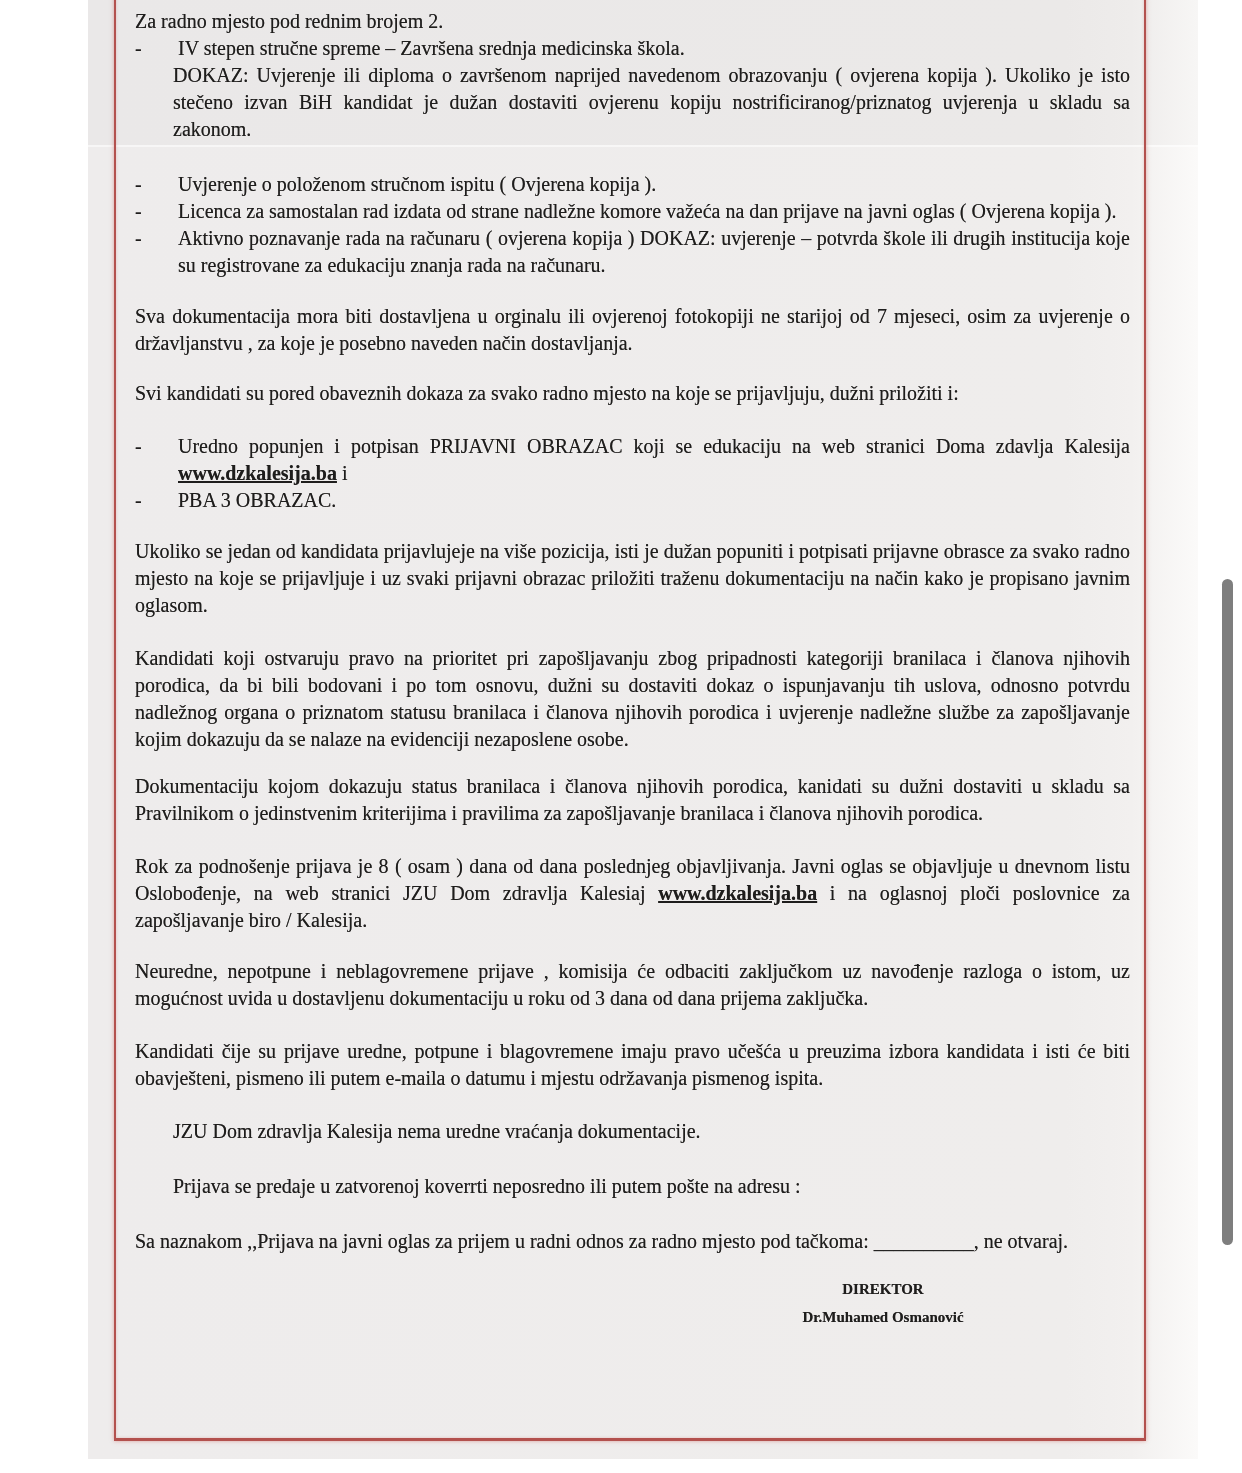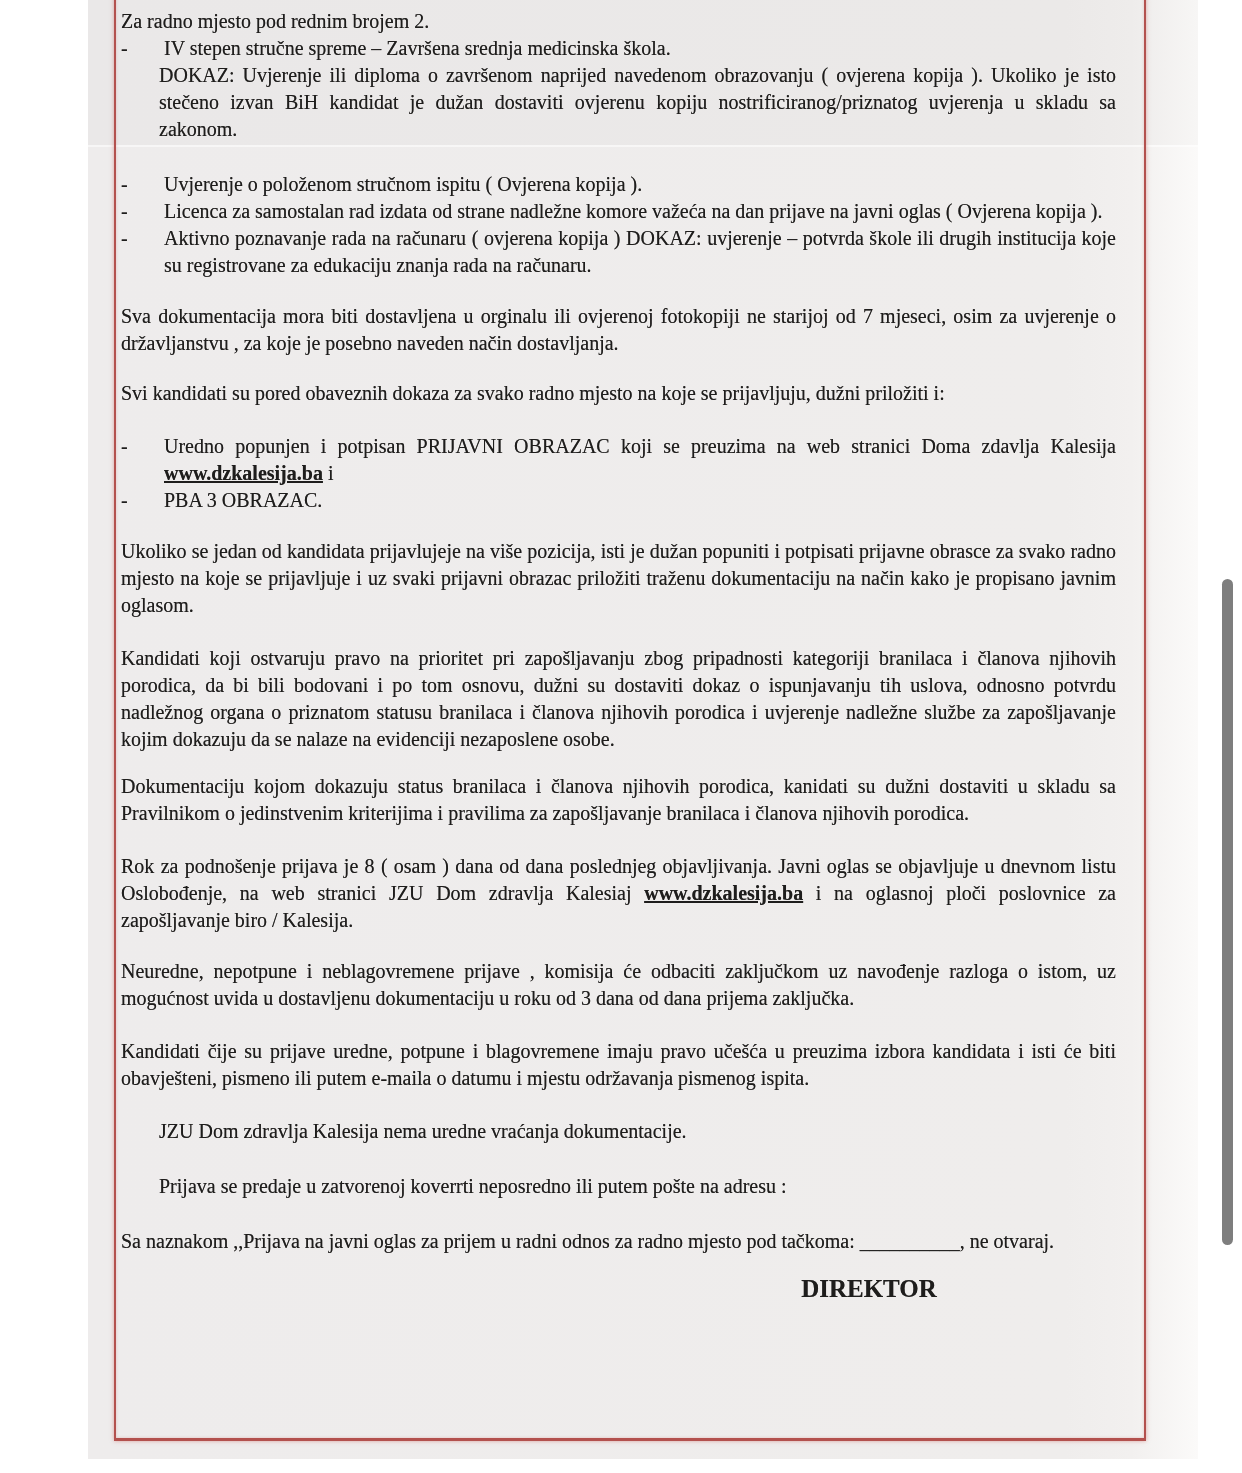--- a/index.html
+++ b/index.html
@@ -24,39 +24,39 @@
     position:absolute; left:88px; top:145px; width:1110px; height:2px;
     background:rgba(255,255,255,0.55); z-index:2;
   }
   .doc-frame {
     position:absolute; left:114px; top:-8px; width:1032px; height:1449px;
     border:2px solid #b3514e; border-bottom-width:3px;
     box-shadow:0 0 4px rgba(202,102,97,0.55), inset 0 0 3px rgba(202,102,97,0.35);
     z-index:3;
   }
   .content {
-    position:absolute; left:121px; top:8px; width:995px; z-index:4;
+    position:absolute; left:135px; top:8px; width:995px; z-index:4;
     font-size:20px; line-height:27px;
     text-shadow:0 0 0.5px rgba(45,42,40,0.65);
   }
   .para { text-align:justify; }
   .bullets .item { display:flex; }
   .marker { width:43px; flex:none; }
   .item-text { flex:1; text-align:justify; }
   .u { text-decoration:underline;font-weight:bold; }
   .mb0  { margin-bottom:0; }
   .mb16 { margin-bottom:16px; }
   .mb20 { margin-bottom:20px; }
   .mb23 { margin-bottom:23px; }
   .mb24 { margin-bottom:24px; }
   .mb26 { margin-bottom:26px; }
   .mb28 { margin-bottom:28px;margin-left:38px; }
   .signature {
     margin-left:598px; width:300px; text-align:center;
-    font-weight:bold; font-size:25px; line-height:28px;
+    font-weight:bold; font-size:15px; line-height:28px;
   }
   .scroll-thumb {
     position:absolute; left:1222px; top:579px; width:11px; height:666px;
     background:#7e7e7e; border-radius:6px; z-index:5;
   }
 </style>
 </head>
 <body>
 
 <div class="page-bg"></div>
@@ -92,21 +92,21 @@
     </div>
   </div>
 
   <p class="para mb23">Sva dokumentacija mora biti dostavljena u orginalu ili ovjerenoj fotokopiji  ne starijoj od 7 mjeseci, osim za uvjerenje o državljanstvu , za koje je posebno naveden način dostavljanja.</p>
 
   <p class="para mb26">Svi kandidati su pored obaveznih dokaza za svako radno mjesto na koje se prijavljuju, dužni priložiti i:</p>
 
   <div class="bullets mb24">
     <div class="item">
       <span class="marker">-</span>
-      <span class="item-text"><span>Uredno popunjen i potpisan PRIJAVNI OBRAZAC  koji se preuzima na web stranici Doma zdavlja Kalesija </span><span class="u">www.dzkalesija.ba</span><span> i</span></span>
+      <span class="item-text"><span>Uredno popunjen i potpisan PRIJAVNI OBRAZAC  koji se edukaciju na web stranici Doma zdavlja Kalesija </span><span class="u">www.dzkalesija.ba</span><span> i</span></span>
     </div>
     <div class="item">
       <span class="marker">-</span>
       <span class="item-text">PBA 3 OBRAZAC.</span>
     </div>
   </div>
 
   <p class="para mb26">Ukoliko se jedan od kandidata prijavlujeje na više pozicija, isti je dužan popuniti i potpisati prijavne obrasce za svako radno mjesto na koje se prijavljuje i uz svaki prijavni obrazac priložiti traženu dokumentaciju na način kako je propisano javnim oglasom.</p>
 
   <p class="para mb20">Kandidati koji ostvaruju pravo na prioritet pri zapošljavanju zbog pripadnosti kategoriji branilaca i članova njihovih porodica, da bi bili bodovani i po tom osnovu, dužni su dostaviti dokaz o ispunjavanju tih uslova, odnosno potvrdu nadležnog organa o priznatom statusu branilaca i članova njihovih porodica i uvjerenje nadležne službe za zapošljavanje kojim dokazuju da se nalaze na evidenciji nezaposlene osobe.</p>
@@ -121,17 +121,18 @@
 
   <p class="para mb28">JZU Dom zdravlja Kalesija nema uredne vraćanja dokumentacije.</p>
 
   <p class="para mb28">Prijava se predaje u zatvorenoj koverrti neposredno ili putem pošte na adresu :</p>
 
 
   <p class="para mb20">Sa naznakom ,,Prijava na javni oglas za prijem u radni odnos za radno mjesto pod tačkoma: __________, ne otvaraj.</p>
 
   <div class="signature">
     <div>DIREKTOR</div>
+    <div>Dr.Muhamed Osmanović</div>
   </div>
 
 </div>
 
 <div class="scroll-thumb"></div>
 
 </body></html>

